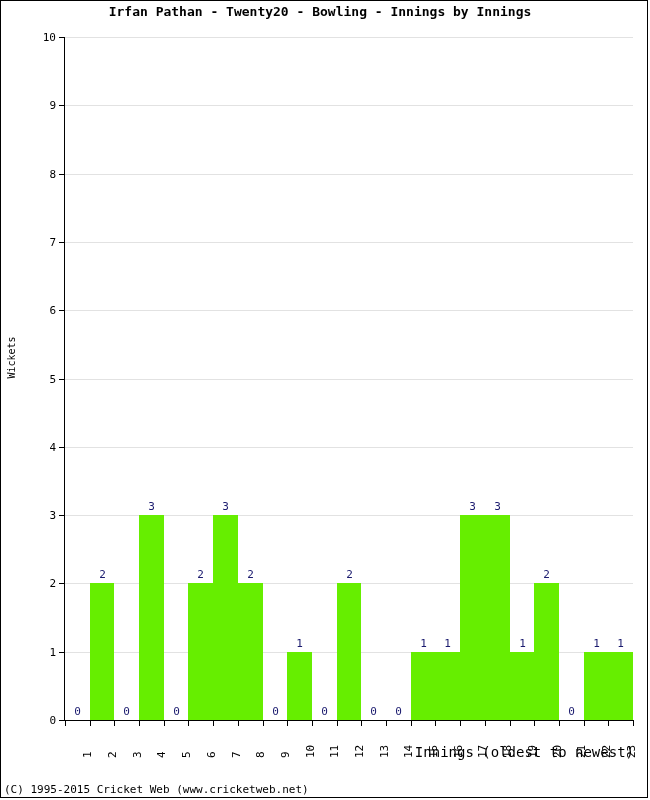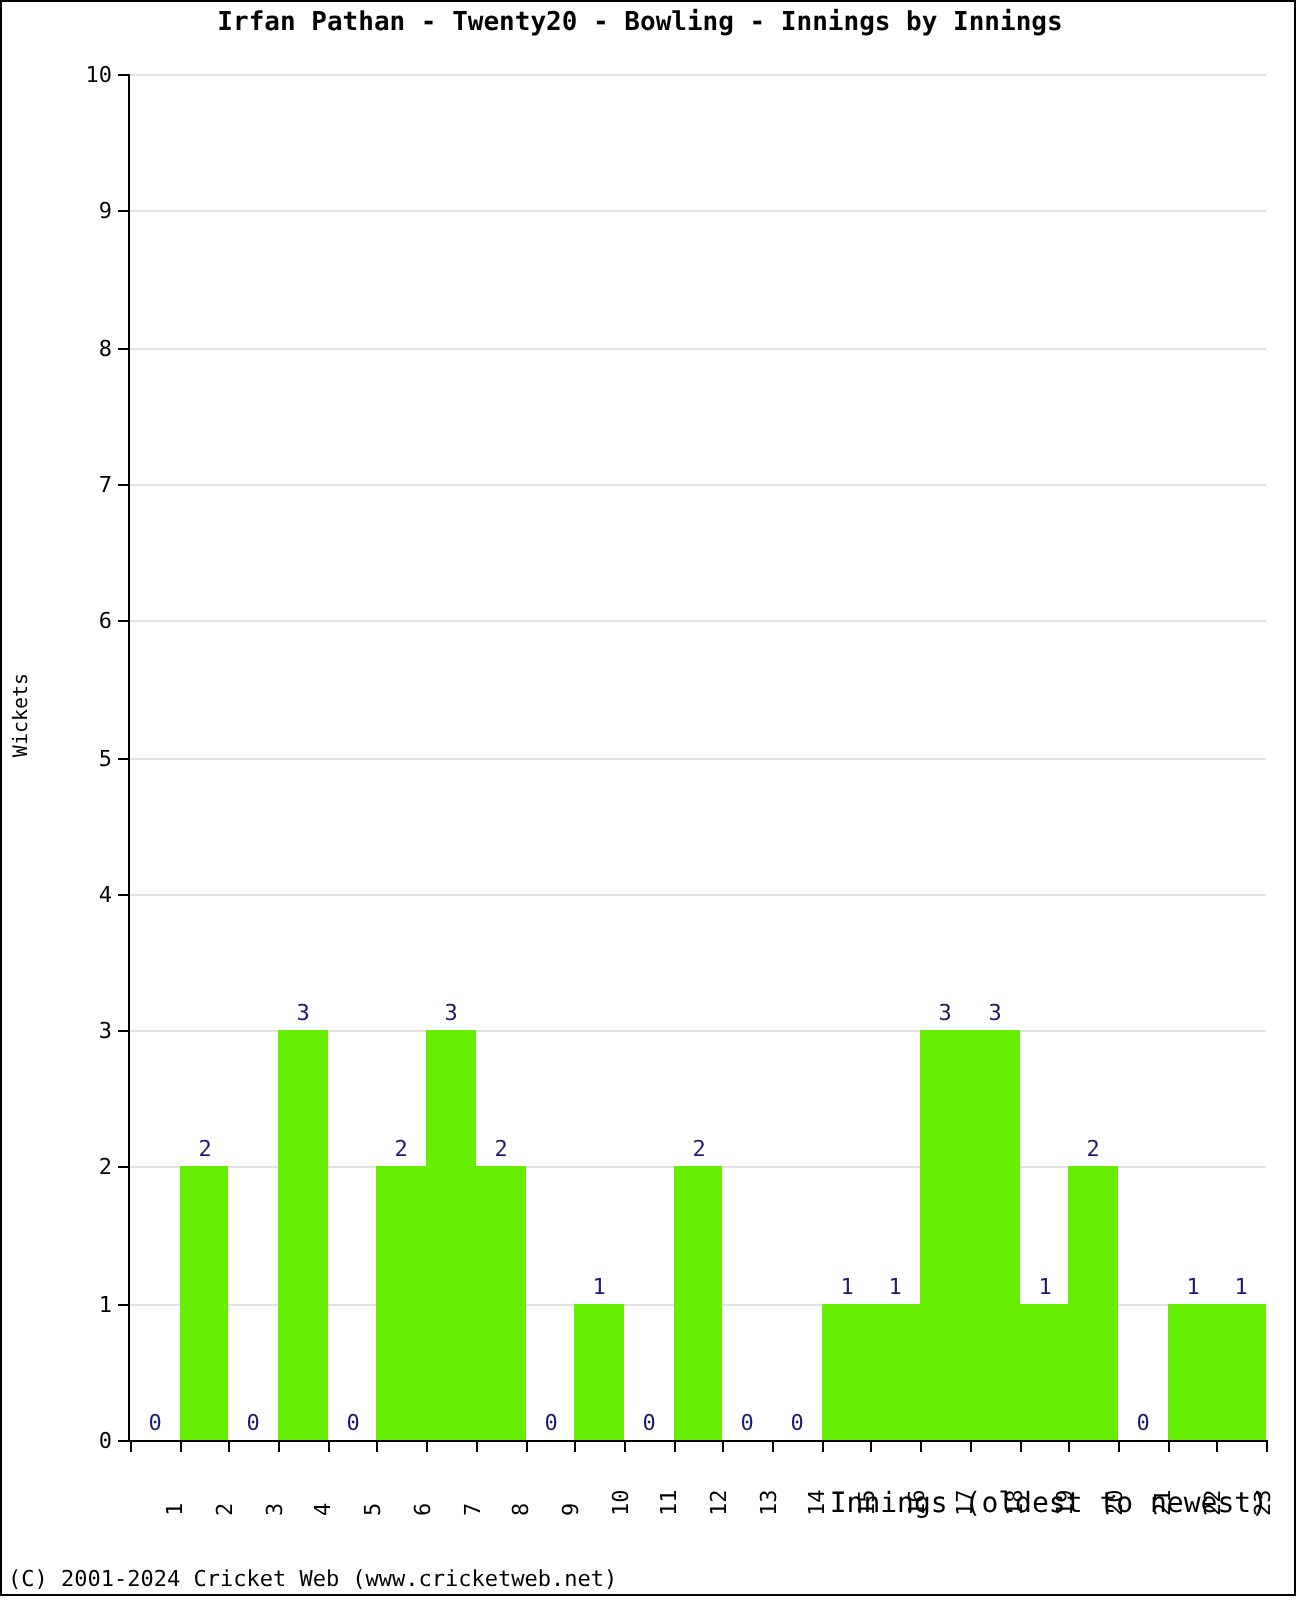--- a/index.html
+++ b/index.html
@@ -289,14 +289,14 @@
       <div class="xlabel" style="left: 477px; top: 758px;">17</div>
       <div class="xlabel" style="left: 502px; top: 758px;">18</div>
       <div class="xlabel" style="left: 527px; top: 758px;">19</div>
       <div class="xlabel" style="left: 552px; top: 758px;">20</div>
       <div class="xlabel" style="left: 576px; top: 758px;">21</div>
       <div class="xlabel" style="left: 601px; top: 758px;">22</div>
       <div class="xlabel" style="left: 626px; top: 758px;">23</div>
     </div>
   <div id="xaxis-title">Innings (oldest to newest)</div>
 
-  <div id="footer">(C) 2001-2024 Cricket Web (www.cricketweb.net)</div>
+  <div id="footer">(C) 1995-2015 Cricket Web (www.cricketweb.net)</div>
 </div>
 
 </body></html>

